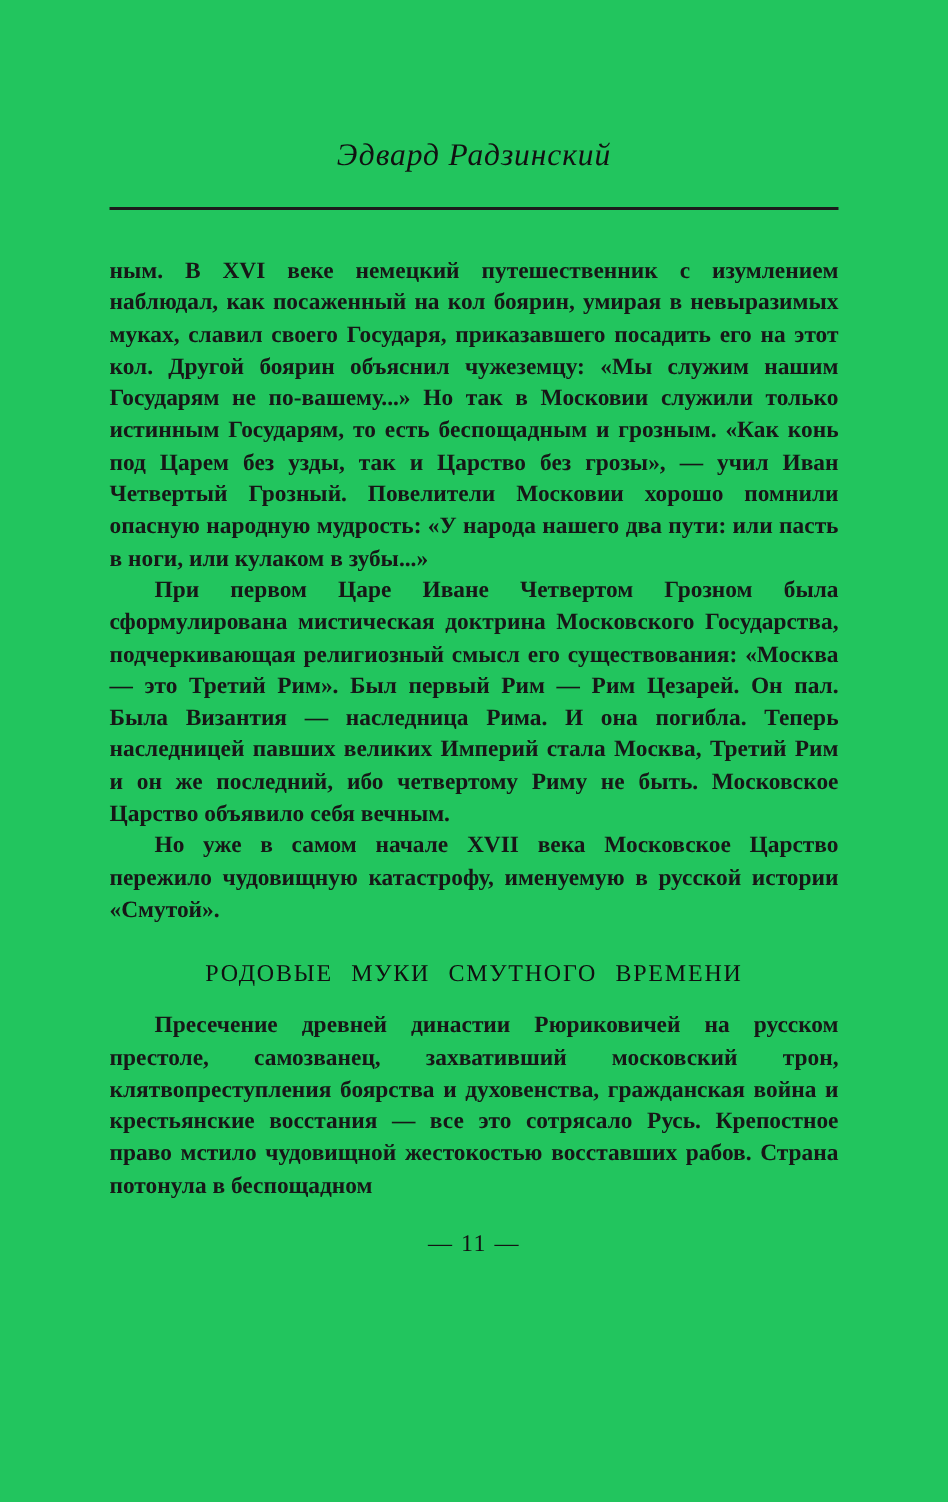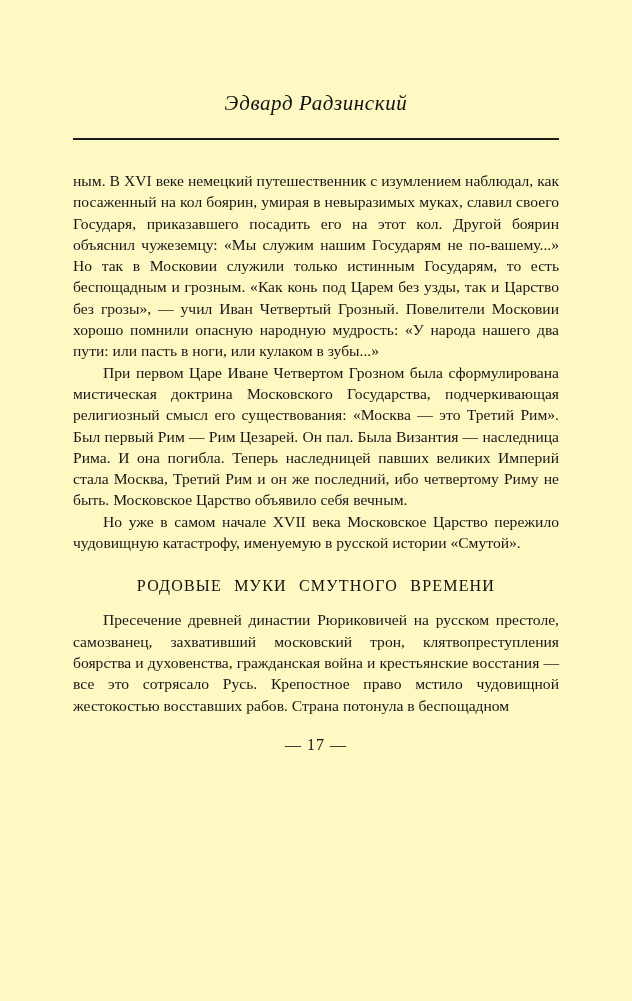--- a/index.html
+++ b/index.html
@@ -3,21 +3,21 @@
 <meta charset="utf-8">
 <style>
   * { margin: 0; padding: 0; box-sizing: border-box; }
   html, body { background: #ffffff; }
   body { width: 632px; }
 
   .page {
     position: relative;
     width: 632px;
     height: 1001px;
-    background: #fef9c3;
+    background: #22c55e;
     font-family: "Liberation Serif", "DejaVu Serif", serif;
     color: #171717;
     padding-top: 90px;
     overflow: hidden;
   }
 
   .running-head {
     text-align: center;
     font-style: italic;
     font-size: 21px;
@@ -36,21 +36,21 @@
   .text-block {
     width: 486px;
     margin: 30px auto 0 auto;
     font-size: 15.6px;
     line-height: 21.3px;
     text-align: justify;
     hyphens: auto;
     -webkit-hyphens: auto;
   }
 
-  .text-block p { text-indent: 30px; }
+  .text-block p { text-indent: 30px; font-weight: bold; }
   .text-block p.continued { text-indent: 0; }
 
   .section-heading {
     text-align: center;
     font-weight: normal;
     font-size: 16px;
     line-height: 21px;
     letter-spacing: 1.2px;
     word-spacing: 7px;
     margin: 22px 0 13px 0;
@@ -83,15 +83,15 @@
     <p>При первом Царе Иване Четвертом Грозном была сформулирована мистическая доктрина Московского Государства, подчеркивающая религиозный смысл его существования: «Москва — это Третий Рим». Был первый Рим — Рим Цезарей. Он пал. Была Византия — наследница Рима. И она погибла. Теперь наследницей павших великих Империй стала Москва, Третий Рим и он же последний, ибо четвертому Риму не быть. Московское Царство объявило себя вечным.</p>
 
     <p>Но уже в самом начале XVII века Московское Царство пережило чудовищную катастрофу, именуемую в русской истории «Смутой».</p>
 
     <h2 class="section-heading">РОДОВЫЕ МУКИ СМУТНОГО ВРЕМЕНИ</h2>
 
     <p>Пресечение древней династии Рюриковичей на русском престоле, самозванец, захвативший московский трон, клятвопреступления боярства и духовенства, гражданская война и крестьянские восстания — все это сотрясало Русь. Крепостное право мстило чудовищной жестокостью восставших рабов. Страна потонула в беспощадном</p>
 
   </div>
 
-  <div class="page-number">— 17 —</div>
+  <div class="page-number">— 11 —</div>
 
 </div>
 
 </body></html>

